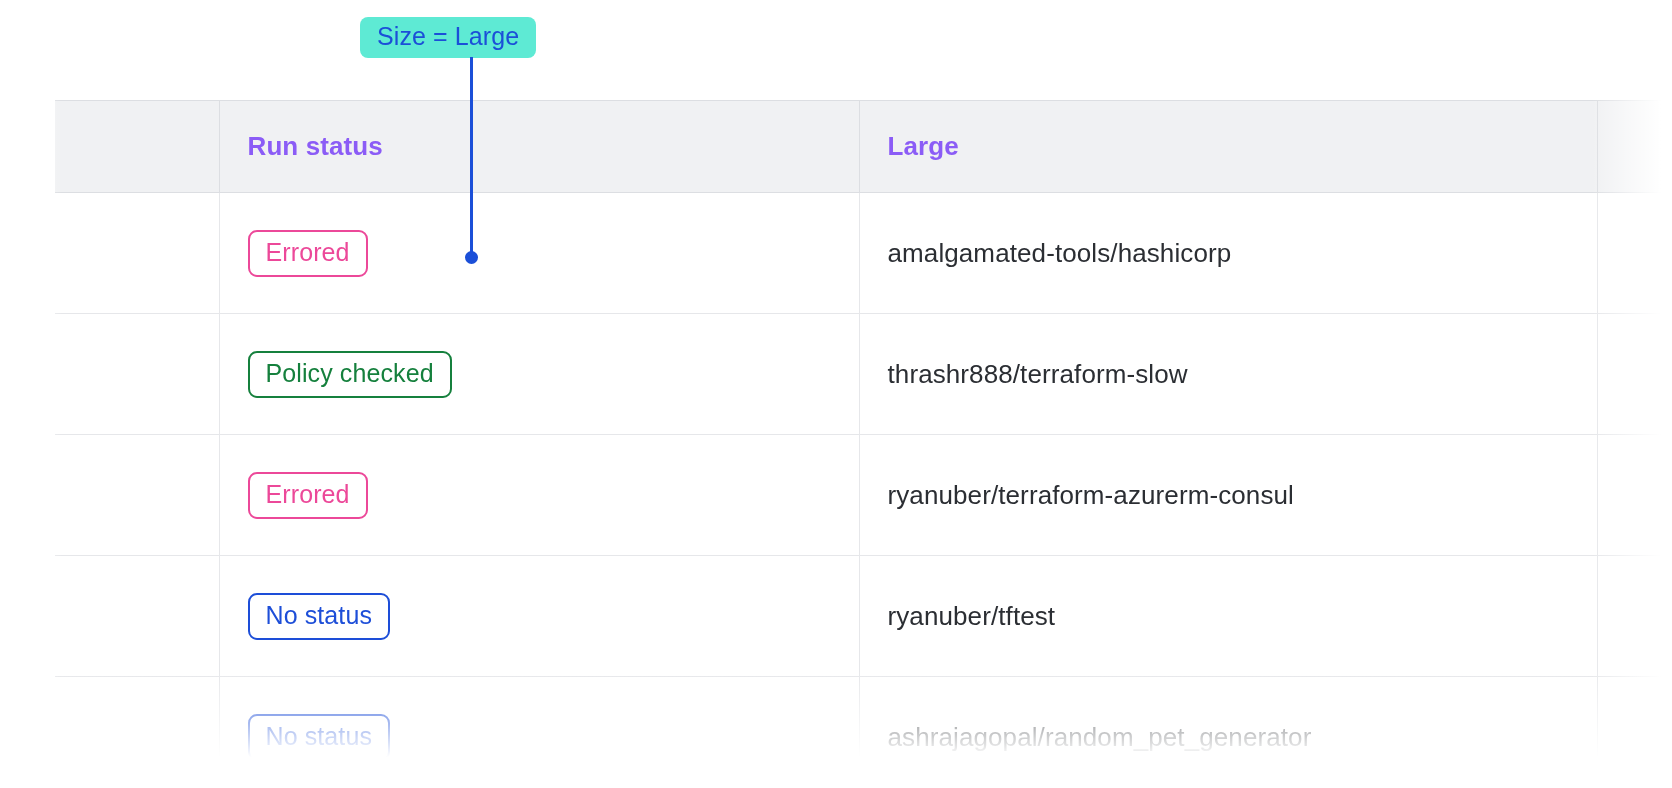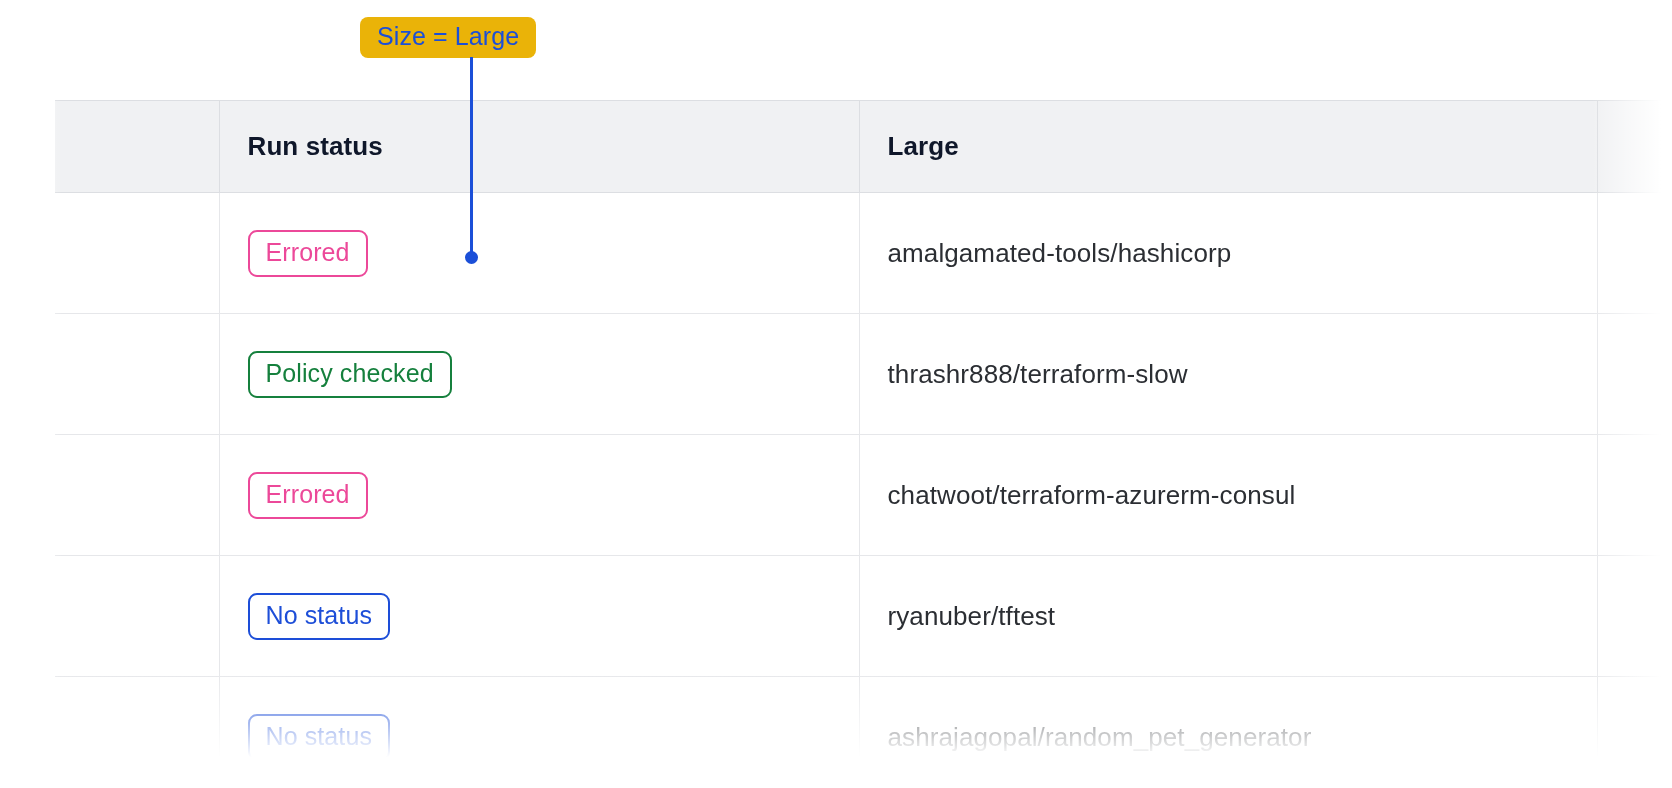--- a/index.html
+++ b/index.html
@@ -22,21 +22,21 @@
     width: 1672px;
     height: 788px;
     pointer-events: none;
     z-index: 5;
   }
   .annotation-badge {
     position: absolute;
     left: 360px;
     top: 17px;
     padding: 7px 17px 9px 17px;
-    background: #eab308;
+    background: #5eead4;
     color: #1b4fd8;
     font-size: 25px;
     line-height: 1.0;
     border-radius: 8px;
     white-space: nowrap;
     letter-spacing: 0.1px;
   }
   .annotation-line {
     position: absolute;
     left: 470px;
@@ -81,21 +81,21 @@
     background: #f0f1f3;
     border-top: 1px solid #dcdee2;
     border-bottom: 1px solid #dcdee2;
     border-right: 1px solid #dcdee2;
     height: 91px;
     padding: 0 0 0 28px;
     text-align: left;
     vertical-align: middle;
     font-size: 26px;
     font-weight: bold;
-    color: #0f172a;
+    color: #8b5cf6;
     letter-spacing: 0.1px;
   }
   .data-table thead th.spacer-head {
     padding: 0;
     border-left: none;
   }
   .data-table tbody td {
     border-bottom: 1px solid #e6e7ea;
     border-right: 1px solid #e6e7ea;
     height: 120px;
@@ -182,21 +182,21 @@
           <span class="status-pill policy-checked">Policy checked</span>
         </td>
         <td>thrashr888/terraform-slow</td>
         <td></td>
       </tr>
       <tr>
         <td class="spacer-cell"></td>
         <td>
           <span class="status-pill errored">Errored</span>
         </td>
-        <td>chatwoot/terraform-azurerm-consul</td>
+        <td>ryanuber/terraform-azurerm-consul</td>
         <td></td>
       </tr>
       <tr>
         <td class="spacer-cell"></td>
         <td>
           <span class="status-pill no-status">No status</span>
         </td>
         <td>ryanuber/tftest</td>
         <td></td>
       </tr>

